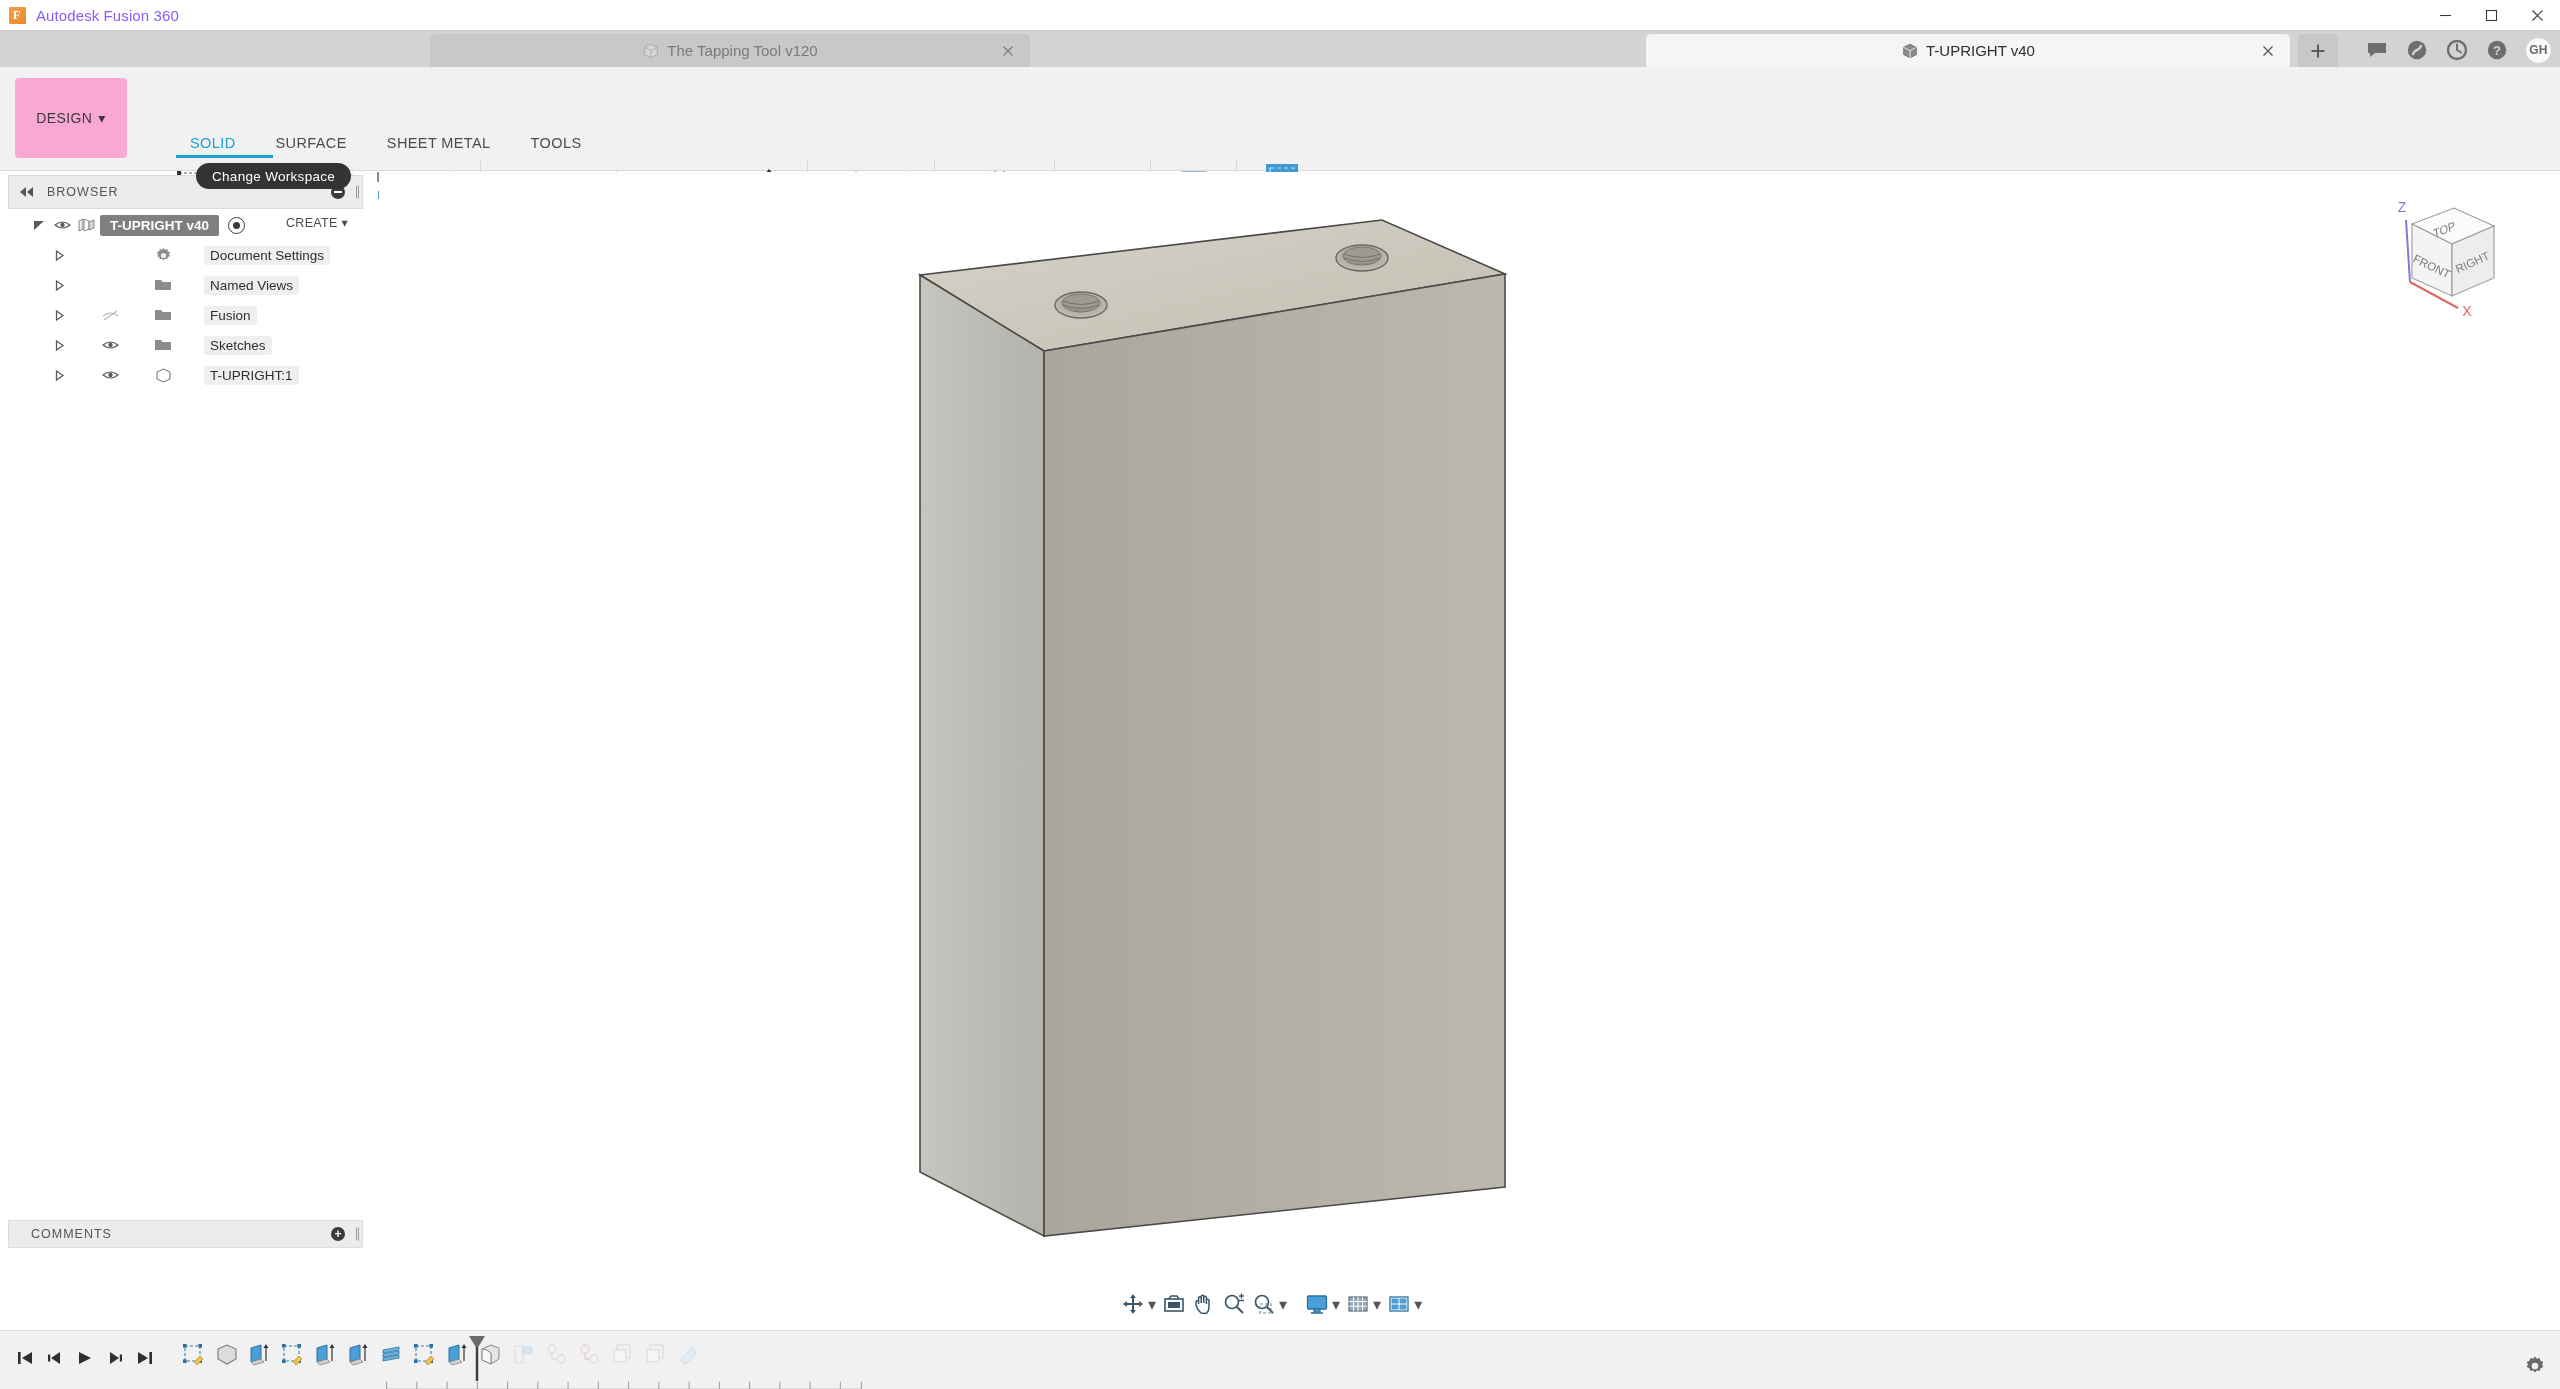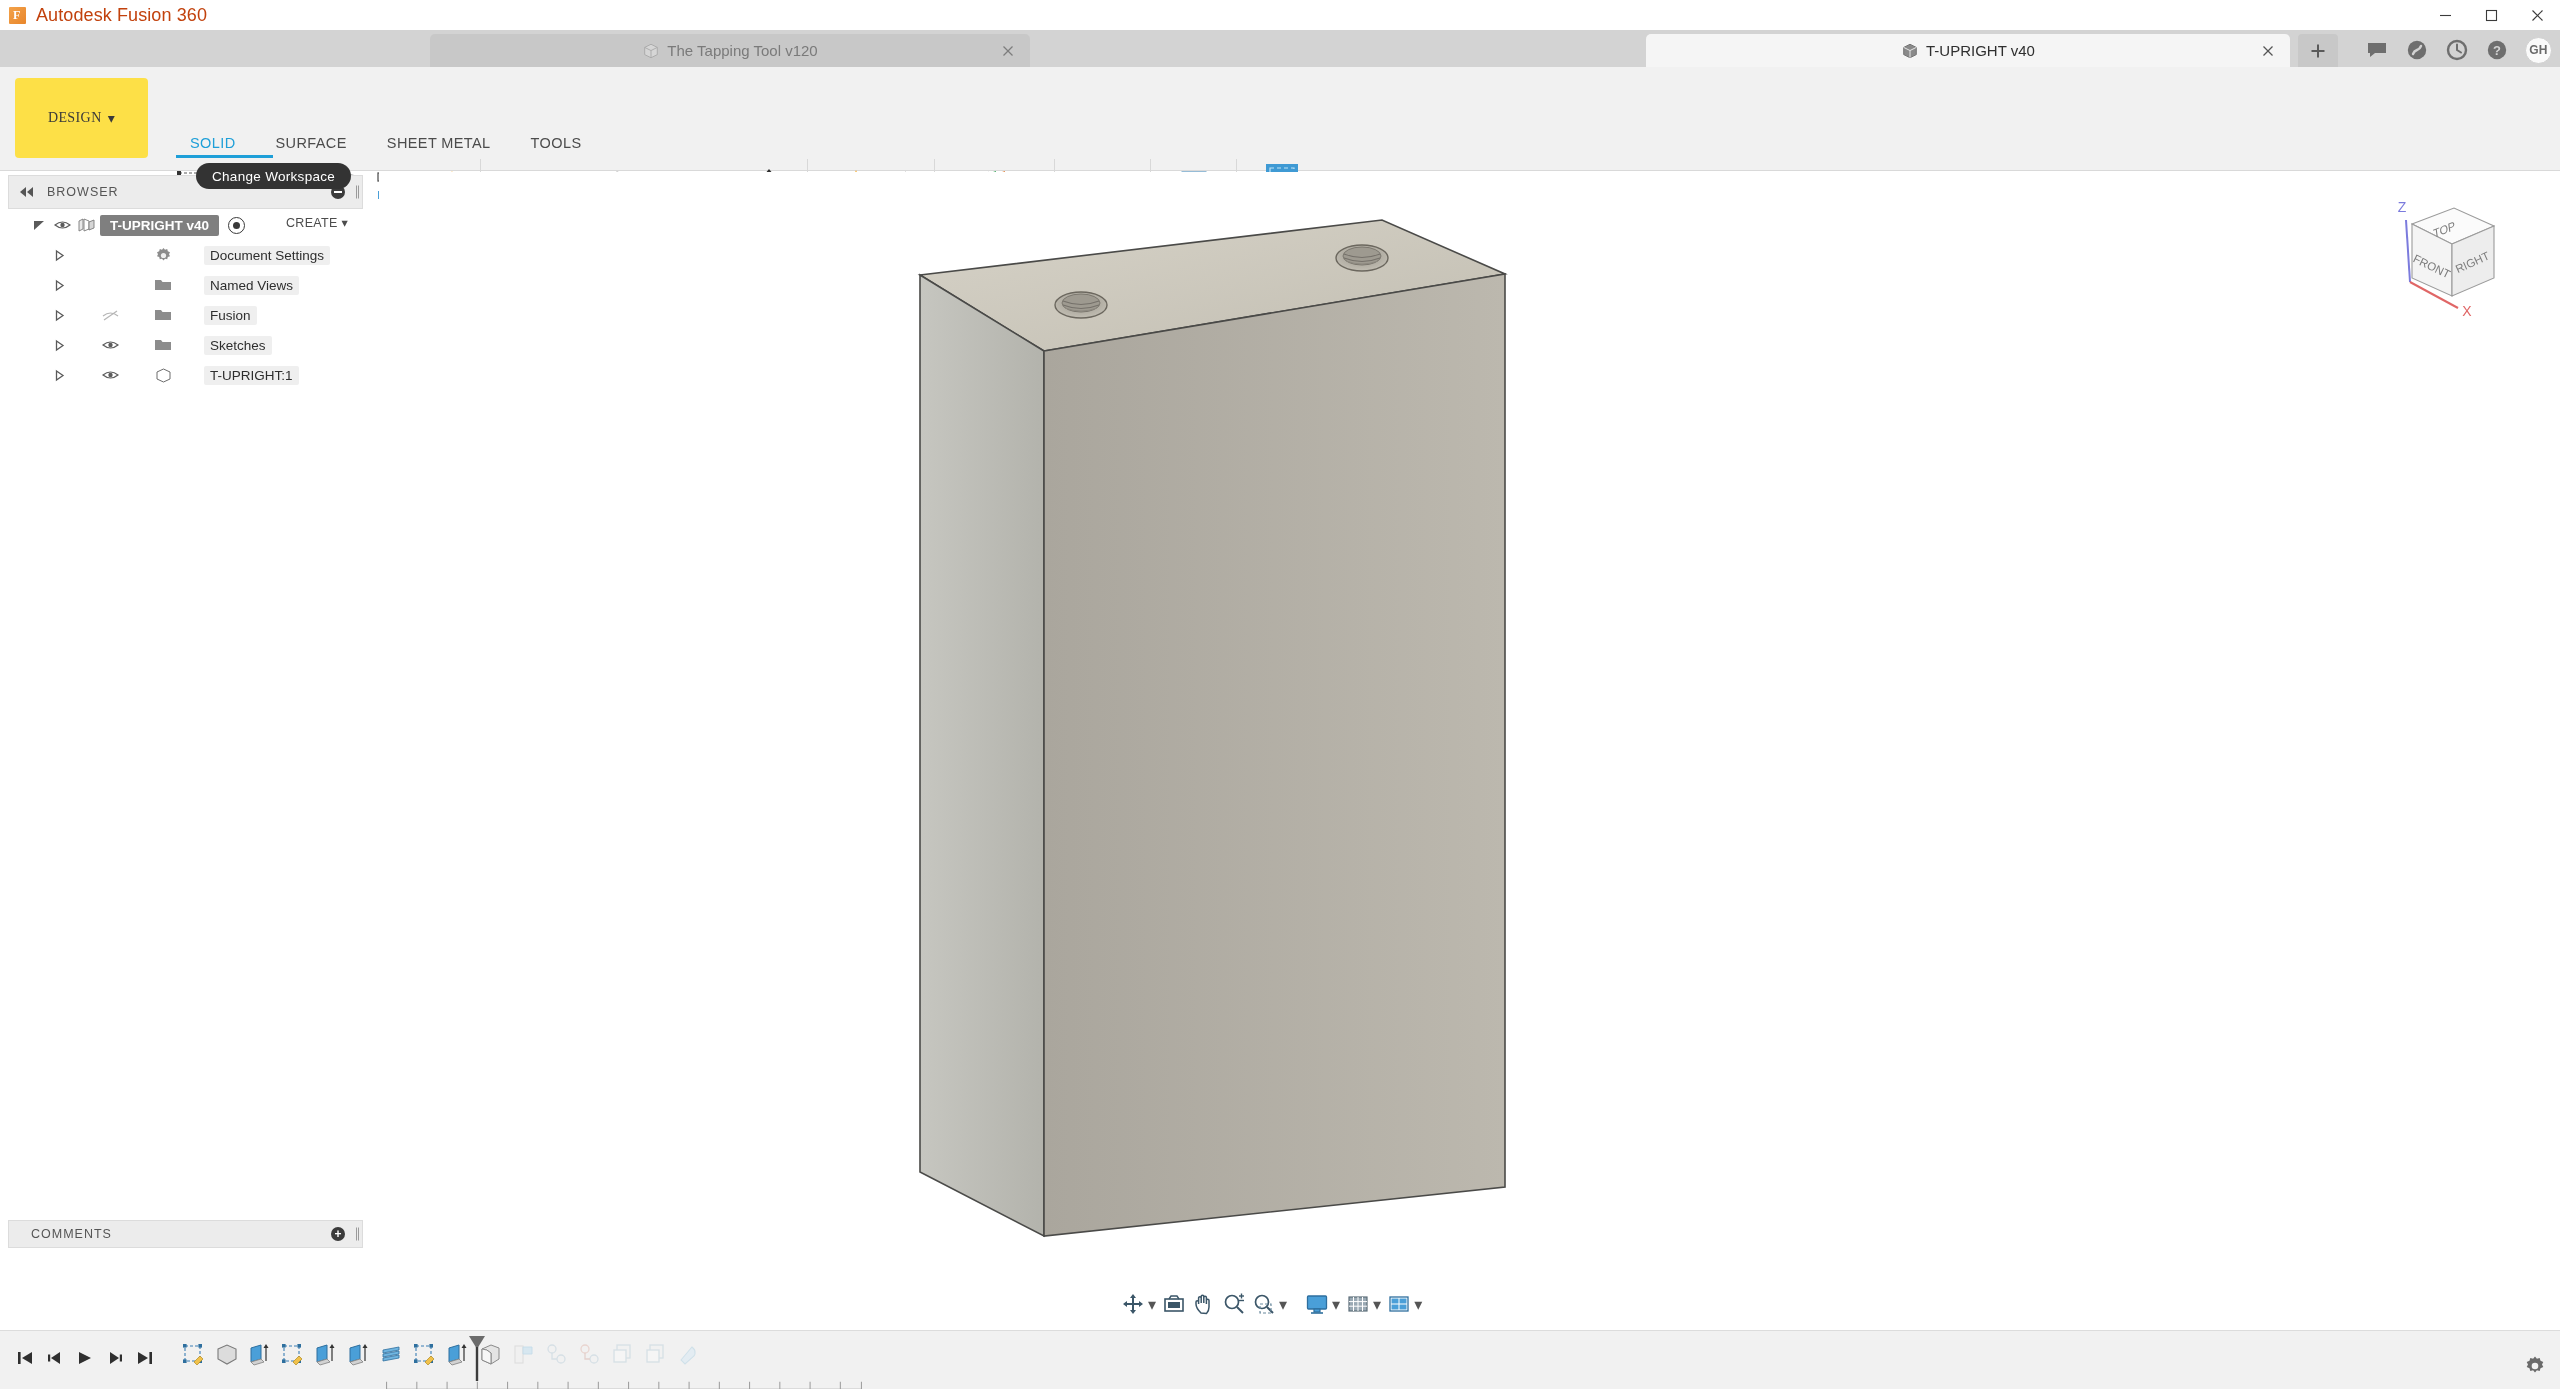--- a/index.html
+++ b/index.html
@@ -21,21 +21,21 @@
   }
   #app-logo .lg-box {
     position: absolute; inset: 0;
     background: linear-gradient(135deg,#f3a24a 0%, #e8862b 100%);
     border-radius: 1px;
   }
   #app-logo .lg-f {
     position: absolute; left: 4px; top: 2px; font-size: 12px; font-weight: bold;
     color: #ffffff; font-family: "Liberation Serif", serif; line-height: 13px;
   }
-  #app-title { font-size: 18px; color: #c2410c; letter-spacing: .1px; }
+  #app-title { font-size: 15px; color: #8b5cf6; letter-spacing: .1px; }
   #win-controls {
     position: absolute; right: 0; top: 0; height: 30px; display: flex;
   }
   .win-btn {
     width: 46px; height: 30px; display: flex; align-items: center; justify-content: center;
     color: #3b3b3b;
   }
   .win-btn svg { display: block; }
 
   
@@ -73,24 +73,24 @@
     border: 1px solid #d0d0d0; display: flex; align-items: center; justify-content: center;
     font-size: 12px; font-weight: bold; color: #6a6a6a; letter-spacing: .3px;
   }
 
   
   #ribbon {
     position: absolute; left: 0; top: 67px; width: 2560px; height: 104px;
     background: #f1f1f1; border-bottom: 1px solid #d9d9d9;
   }
   #ws-switch {
-    position: absolute; left: 15px; top: 11px; width: 133px; height: 80px;
-    background: #fde047; border-radius: 4px;
+    position: absolute; left: 15px; top: 11px; width: 112px; height: 80px;
+    background: #f9a8d4; border-radius: 4px;
     display: flex; align-items: center; justify-content: center;
-    font-size: 14px; color: #3a3a3a; letter-spacing: .4px; font-family: Liberation Serif, serif;
+    font-size: 14px; color: #3a3a3a; letter-spacing: .4px;
   }
   #ws-switch .caret { margin-left: 6px; }
   #ribbon-tabs {
     position: absolute; left: 170px; top: 68px; height: 22px;
     display: flex; align-items: flex-start; gap: 0;
   }
   .rib-tab {
     font-size: 14.5px; color: #4c4c4c; letter-spacing: .4px;
     padding: 0 20px; white-space: nowrap;
   }

